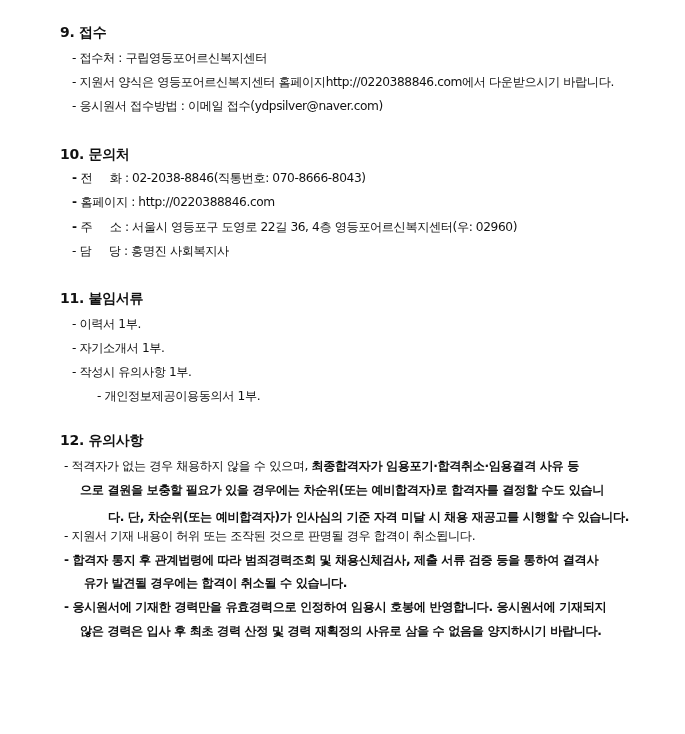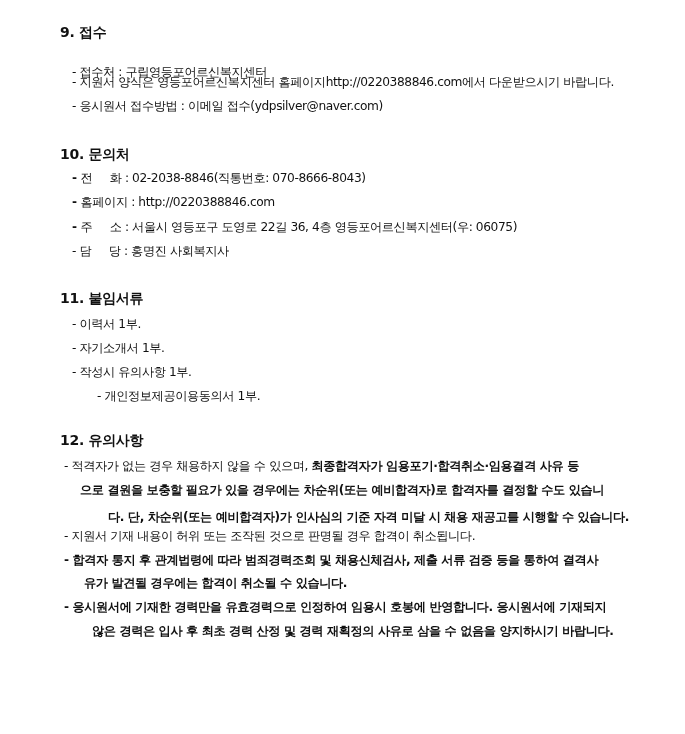--- a/index.html
+++ b/index.html
@@ -44,36 +44,36 @@
   }
   .b { font-weight: bold; }
 </style>
 </head>
 <body>
 
 <div class="doc">
 
   <div class="section">
     <div class="heading" style="top:24px;">9. 접수</div>
-    <div class="line" style="left:72px; top:64px;">- 접수처 : 구립영등포어르신복지센터</div>
+    <div class="line" style="left:72px; top:50px;">- 접수처 : 구립영등포어르신복지센터</div>
     <div class="line" style="left:72px; top:74px;">- 지원서 양식은 영등포어르신복지센터 홈페이지http://0220388846.com에서 다운받으시기 바랍니다.</div>
     <div class="line" style="left:72px; top:98px;">- 응시원서 접수방법 : 이메일 접수(ydpsilver@naver.com)</div>
   </div>
 
   <div class="section">
     <div class="heading" style="top:146px;">10. 문의처</div>
 
     <div class="line" style="left:72px; top:170px;">
       <span class="b">- </span><span style="white-space:pre;text-align:center;">전     화</span><span> : 02-2038-8846(직통번호: 070-8666-8043)</span>
     </div>
     <div class="line" style="left:72px; top:194px;text-align:right;">
       <span class="b">- </span><span>홈페이지</span><span> : http://0220388846.com</span>
     </div>
     <div class="line" style="left:72px; top:219px;">
-      <span class="b">- </span><span style="white-space:pre;">주     소</span><span> : 서울시 영등포구 도영로 22길 36, 4층 영등포어르신복지센터(우: 06075)</span>
+      <span class="b">- </span><span style="white-space:pre;">주     소</span><span> : 서울시 영등포구 도영로 22길 36, 4층 영등포어르신복지센터(우: 02960)</span>
     </div>
     <div class="line" style="left:72px; top:243px;">
       <span>- </span><span style="white-space:pre;">담     당</span><span> : 홍명진 사회복지사</span>
     </div>
   </div>
 
   <div class="section">
     <div class="heading" style="top:290px;">11. 붙임서류</div>
     <div class="line" style="left:72px; top:316px;">- 이력서 1부.</div>
     <div class="line" style="left:72px; top:340px;">- 자기소개서 1부.</div>
@@ -101,18 +101,18 @@
     <div class="line" style="left:64px; top:552px;">
       <span class="b">- 합격자 통지 후 관계법령에 따라 범죄경력조회 및 채용신체검사, 제출 서류 검증 등을 통하여 결격사</span>
     </div>
     <div class="line" style="left:84px; top:575px;">
       <span class="b">유가 발견될 경우에는 합격이 취소될 수 있습니다.</span>
     </div>
 
     <div class="line" style="left:64px; top:599px;">
       <span class="b">- 응시원서에 기재한 경력만을 유효경력으로 인정하여 임용시 호봉에 반영합니다. 응시원서에 기재되지</span>
     </div>
-    <div class="line" style="left:92px; top:623px;">
+    <div class="line" style="left:80px; top:623px;">
       <span class="b">않은 경력은 입사 후 최초 경력 산정 및 경력 재획정의 사유로 삼을 수 없음을 양지하시기 바랍니다.</span>
     </div>
   </div>
 
 </div>
 
 </body></html>

